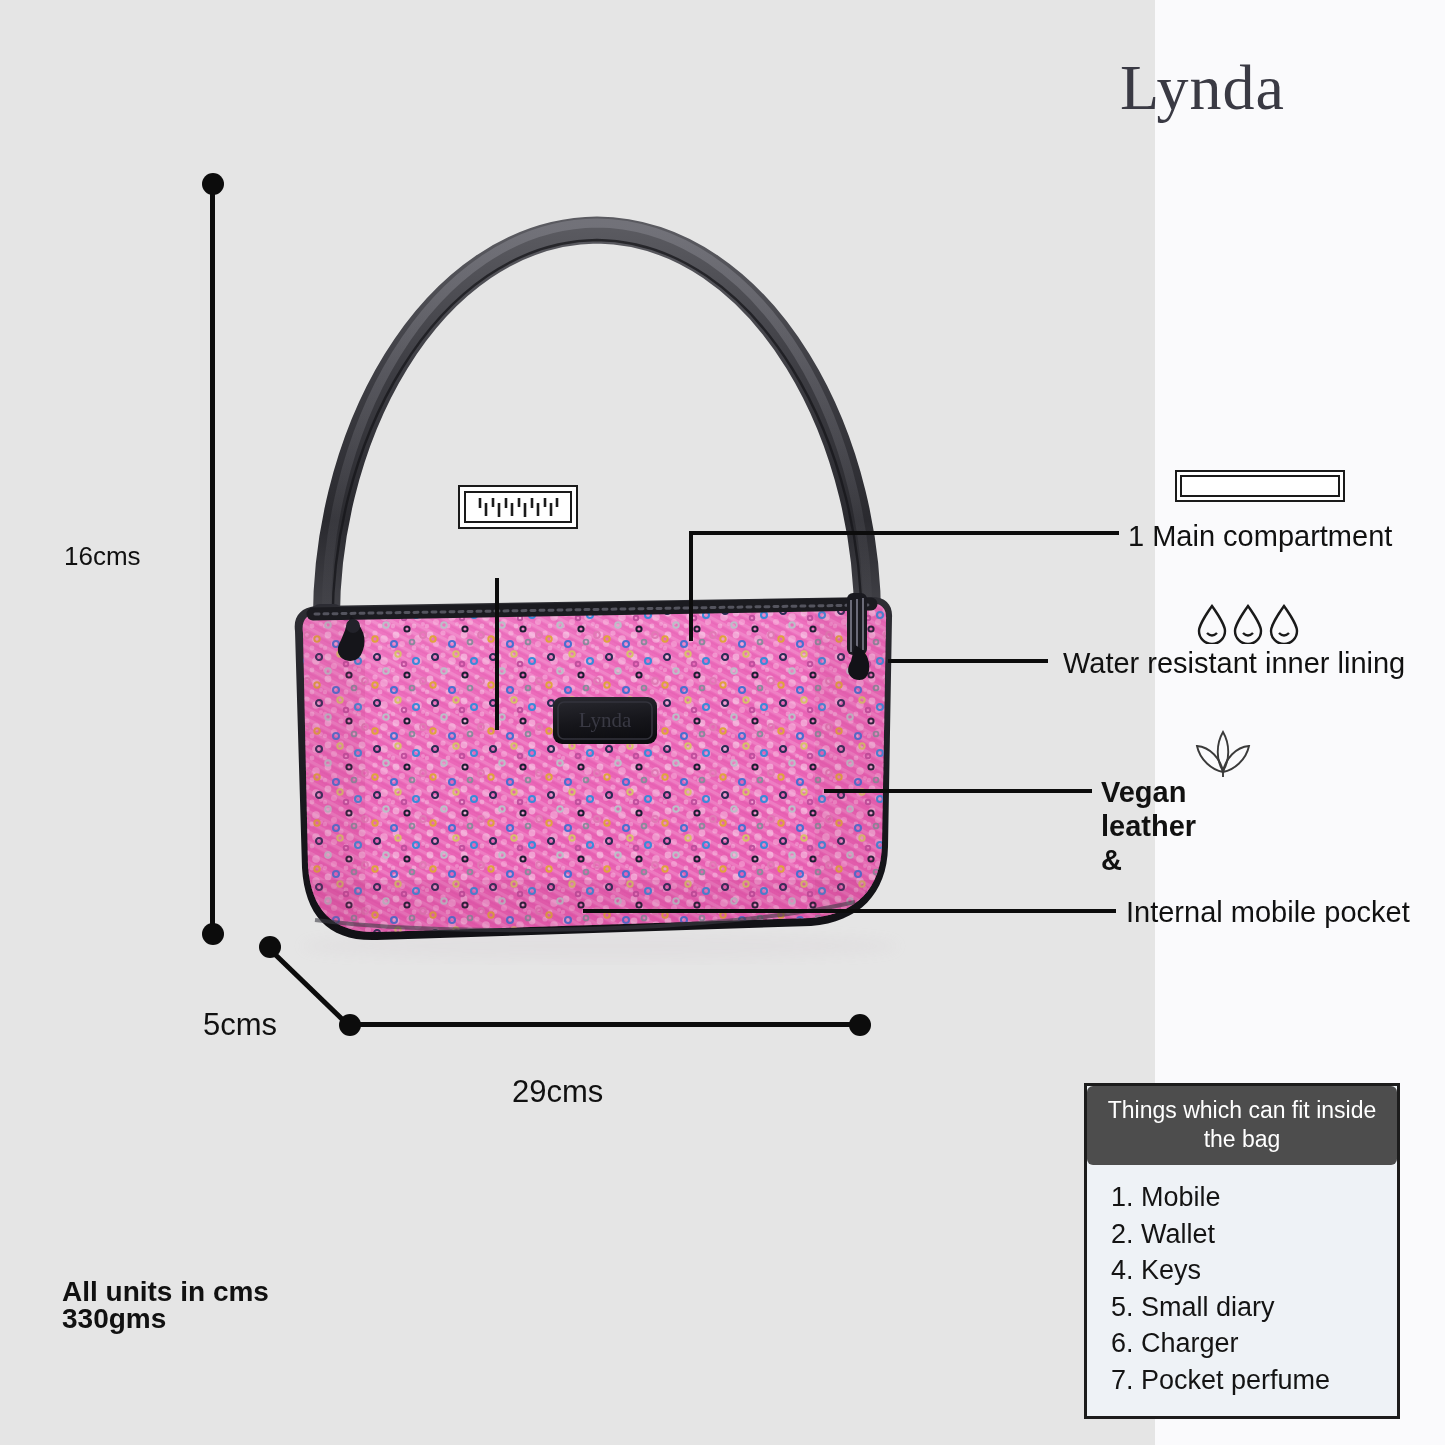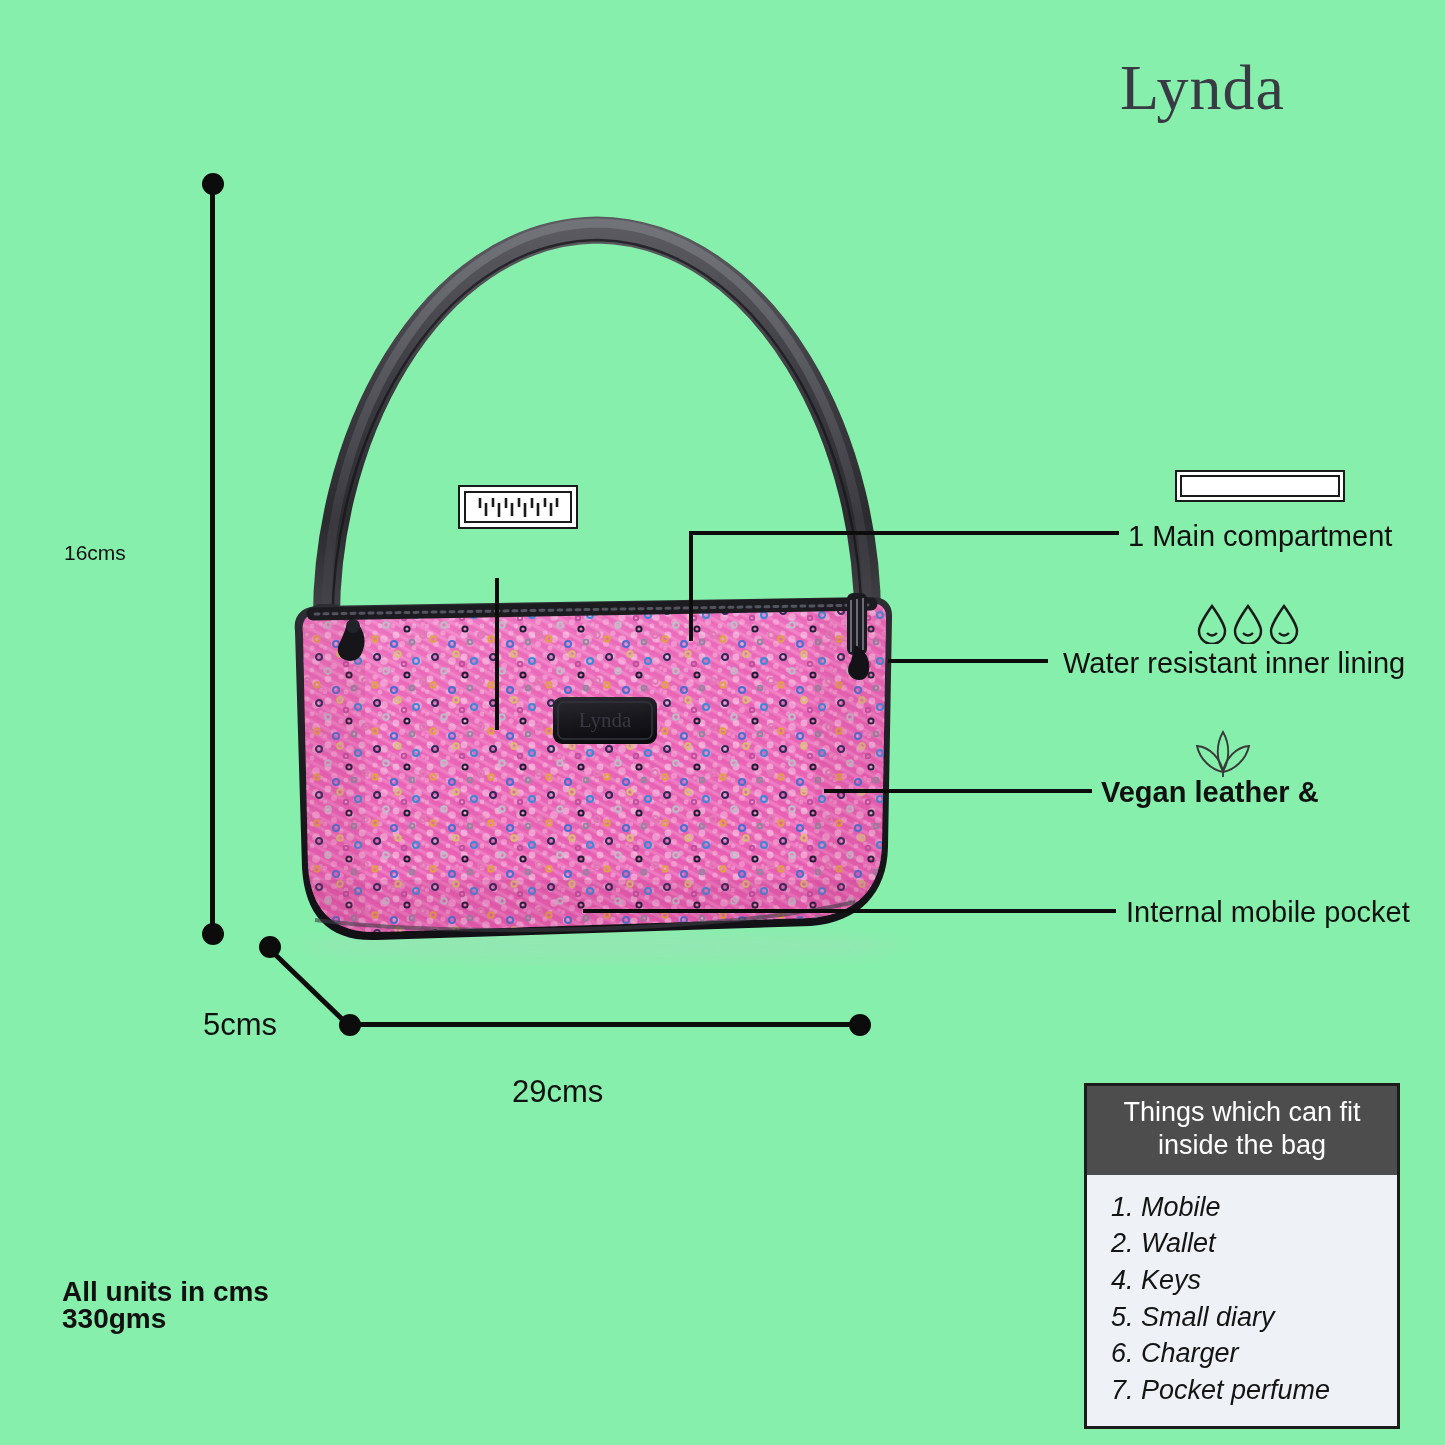--- a/index.html
+++ b/index.html
@@ -9,23 +9,23 @@
   body {
     width: 1445px;
     height: 1445px;
     background: #fafafc;
     font-family: "Liberation Sans", sans-serif;
     overflow: hidden;
     position: relative;
   }
   #page {
     position: relative;
-    width: 1445px;
+    width: 1155px;
     height: 1445px;
-    background: #86efac;
+    background: #e5e5e5;
   }
 
   
   #brand-logo {
     position: absolute;
     left: 1120px;
     top: 56px;
     width: 300px;
     font-family: "Liberation Serif", serif;
     font-size: 64px;
@@ -107,37 +107,37 @@
     left: 1084px;
     top: 1083px;
     width: 316px;
     box-sizing: border-box;
     border: 3px solid #1c1c1c;
     background: #eef2f6;
   }
   #fit-box-header {
     background: #4d4d4d;
     color: #ffffff;
-    font-size: 27px;
+    font-size: 23px;
     line-height: 1.24;
     text-align: center;
     padding: 10px 14px 12px 14px;
     box-sizing: border-box;
+    border-radius: 6px;
   }
   #fit-box-body {
     padding: 14px 10px 18px 24px;
     box-sizing: border-box;
   }
   .fit-item {
     font-size: 27px;
     color: #141414;
     line-height: 1.28;
     white-space: nowrap;
     padding: 1px 0;
-    font-style: italic;
   }
 
   
   #bag-art {
     position: absolute;
     left: 255px;
     top: 190px;
     width: 690px;
     height: 775px;
   }
@@ -298,21 +298,21 @@
         <rect x="298" y="507" width="104" height="47" rx="9" fill="url(#patchGrad)"></rect>
         <rect x="303" y="512" width="94" height="37" rx="6" fill="none" stroke="#33333c" stroke-width="1.6"></rect>
         <text x="350" y="537" font-family="Liberation Serif, serif" font-size="21" fill="#3b3b46" text-anchor="middle" opacity="0.95">Lynda</text>
       </g>
     </svg>
   </div>
 
   <div class="dim-dot" style="left:202px; top:173px; width:22px; height:22px;"></div>
   <div class="dim-line" style="left:210px; top:184px; width:5px; height:750px;"></div>
   <div class="dim-dot" style="left:202px; top:923px; width:22px; height:22px;"></div>
-  <div class="abs-text" style="left:64px; top:541px; font-size:21px;">16cms</div>
+  <div class="abs-text" style="left:64px; top:541px; font-size:26px;">16cms</div>
 
   <div class="dim-dot" style="left:259px; top:936px; width:22px; height:22px;"></div>
   <div class="diag-line" style="left:270px; top:947px; width:111px; transform: rotate(44deg);"></div>
   <div class="dim-dot" style="left:339px; top:1014px; width:22px; height:22px;"></div>
   <div class="abs-text" style="left:203px; top:1007px; font-size:31px;">5cms</div>
 
   <div class="dim-line" style="left:350px; top:1022px; width:510px; height:5px;"></div>
   <div class="dim-dot" style="left:849px; top:1014px; width:22px; height:22px;"></div>
   <div class="abs-text" style="left:512px; top:1074px; font-size:31px;">29cms</div>
 

